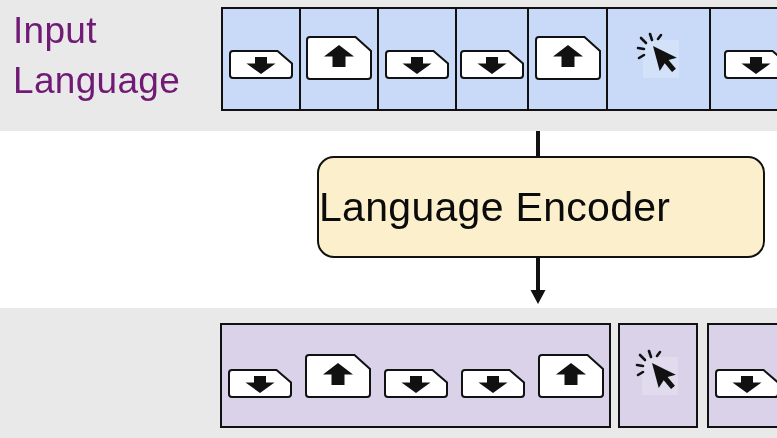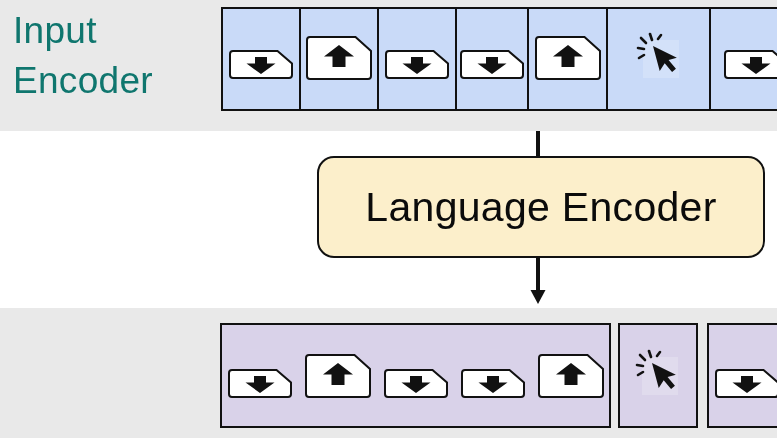--- a/index.html
+++ b/index.html
@@ -6,21 +6,21 @@
   .canvas{
     position:relative;width:777px;height:438px;overflow:hidden;
     background:var(--background_middle,#fff);
     font-family:"Liberation Sans","DejaVu Sans",sans-serif;
     color:#0b0b0b;
   }
   .band{position:absolute;left:0;width:777px;background:var(--background_band,#e9e9e9);}
   .band.top{top:0;height:131px;}
   .band.bottom{top:308px;height:130px;}
 
-  .side-label{position:absolute;font-size:37px;letter-spacing:.3px;line-height:50px;color:#0f766e;}
+  .side-label{position:absolute;font-size:37px;letter-spacing:.3px;line-height:50px;color:#701a75;}
   .side-label.input{left:13px;top:6px;}
   .side-label.activities{left:15px;top:352px;}
 
   
   .top-row{
     position:absolute;left:221px;top:7px;height:104px;width:556px;
     display:flex;box-sizing:border-box;
     border:2px solid var(--outline,#111);border-right:none;
     background:var(--input_action_fill,#c9daf8);
     overflow:hidden;
@@ -35,21 +35,21 @@
 
   
   .connector-top{position:absolute;left:536px;top:131px;width:4px;height:27px;background:var(--outline,#111);}
   .connector-bottom{position:absolute;left:527px;top:258px;}
 
   
   .encoder-box{
     position:absolute;left:317px;top:156px;width:448px;height:102px;
     box-sizing:border-box;border:2px solid var(--outline,#111);border-radius:17px;
     background:var(--encoder_fill,#fcefcb);
-    display:flex;align-items:center;justify-content:center;
+    display:flex;align-items:center;justify-content:flex-start;
   }
   .encoder-box span{font-size:41px;letter-spacing:.3px;}
 
   
   .activity-box{
     position:absolute;box-sizing:border-box;top:323px;height:105px;
     border:2px solid var(--outline,#111);
     background:var(--activity_fill,#d9d2e9);
   }
   .activity-box.group{
@@ -69,21 +69,21 @@
 </style>
 </head>
 <body>
 
 <div class="canvas" style="--background_band: #e9e9e9; --background_middle: #ffffff; --input_action_fill: #c9daf8; --activity_fill: #d9d2e9; --encoder_fill: #fcefcb; --key_fill: #ffffff; --outline: #111111; --icon_color: #111111;">
   <div class="band top"></div>
   <div class="band bottom"></div>
 
   <div class="side-label input">
     <div>Input</div>
-    <div>Encoder</div>
+    <div>Language</div>
   </div>
 
   <div class="top-row" id="topRow">
       <div class="cell" style="width: 78px;">
         <span class="key-down-wrap">
     <svg width="64" height="29" viewBox="0 0 64 29">
       <path class="keycap" d="M4 1 H48.5 L63 13.5 V25 Q63 28 60 28 H4 Q1 28 1 25 V4 Q1 1 4 1 Z"></path>
       <path class="glyph" d="M26 7 H38 V13.5 H46.5 L32 24 L17.5 13.5 H26 Z"></path>
     </svg>
   </span>

